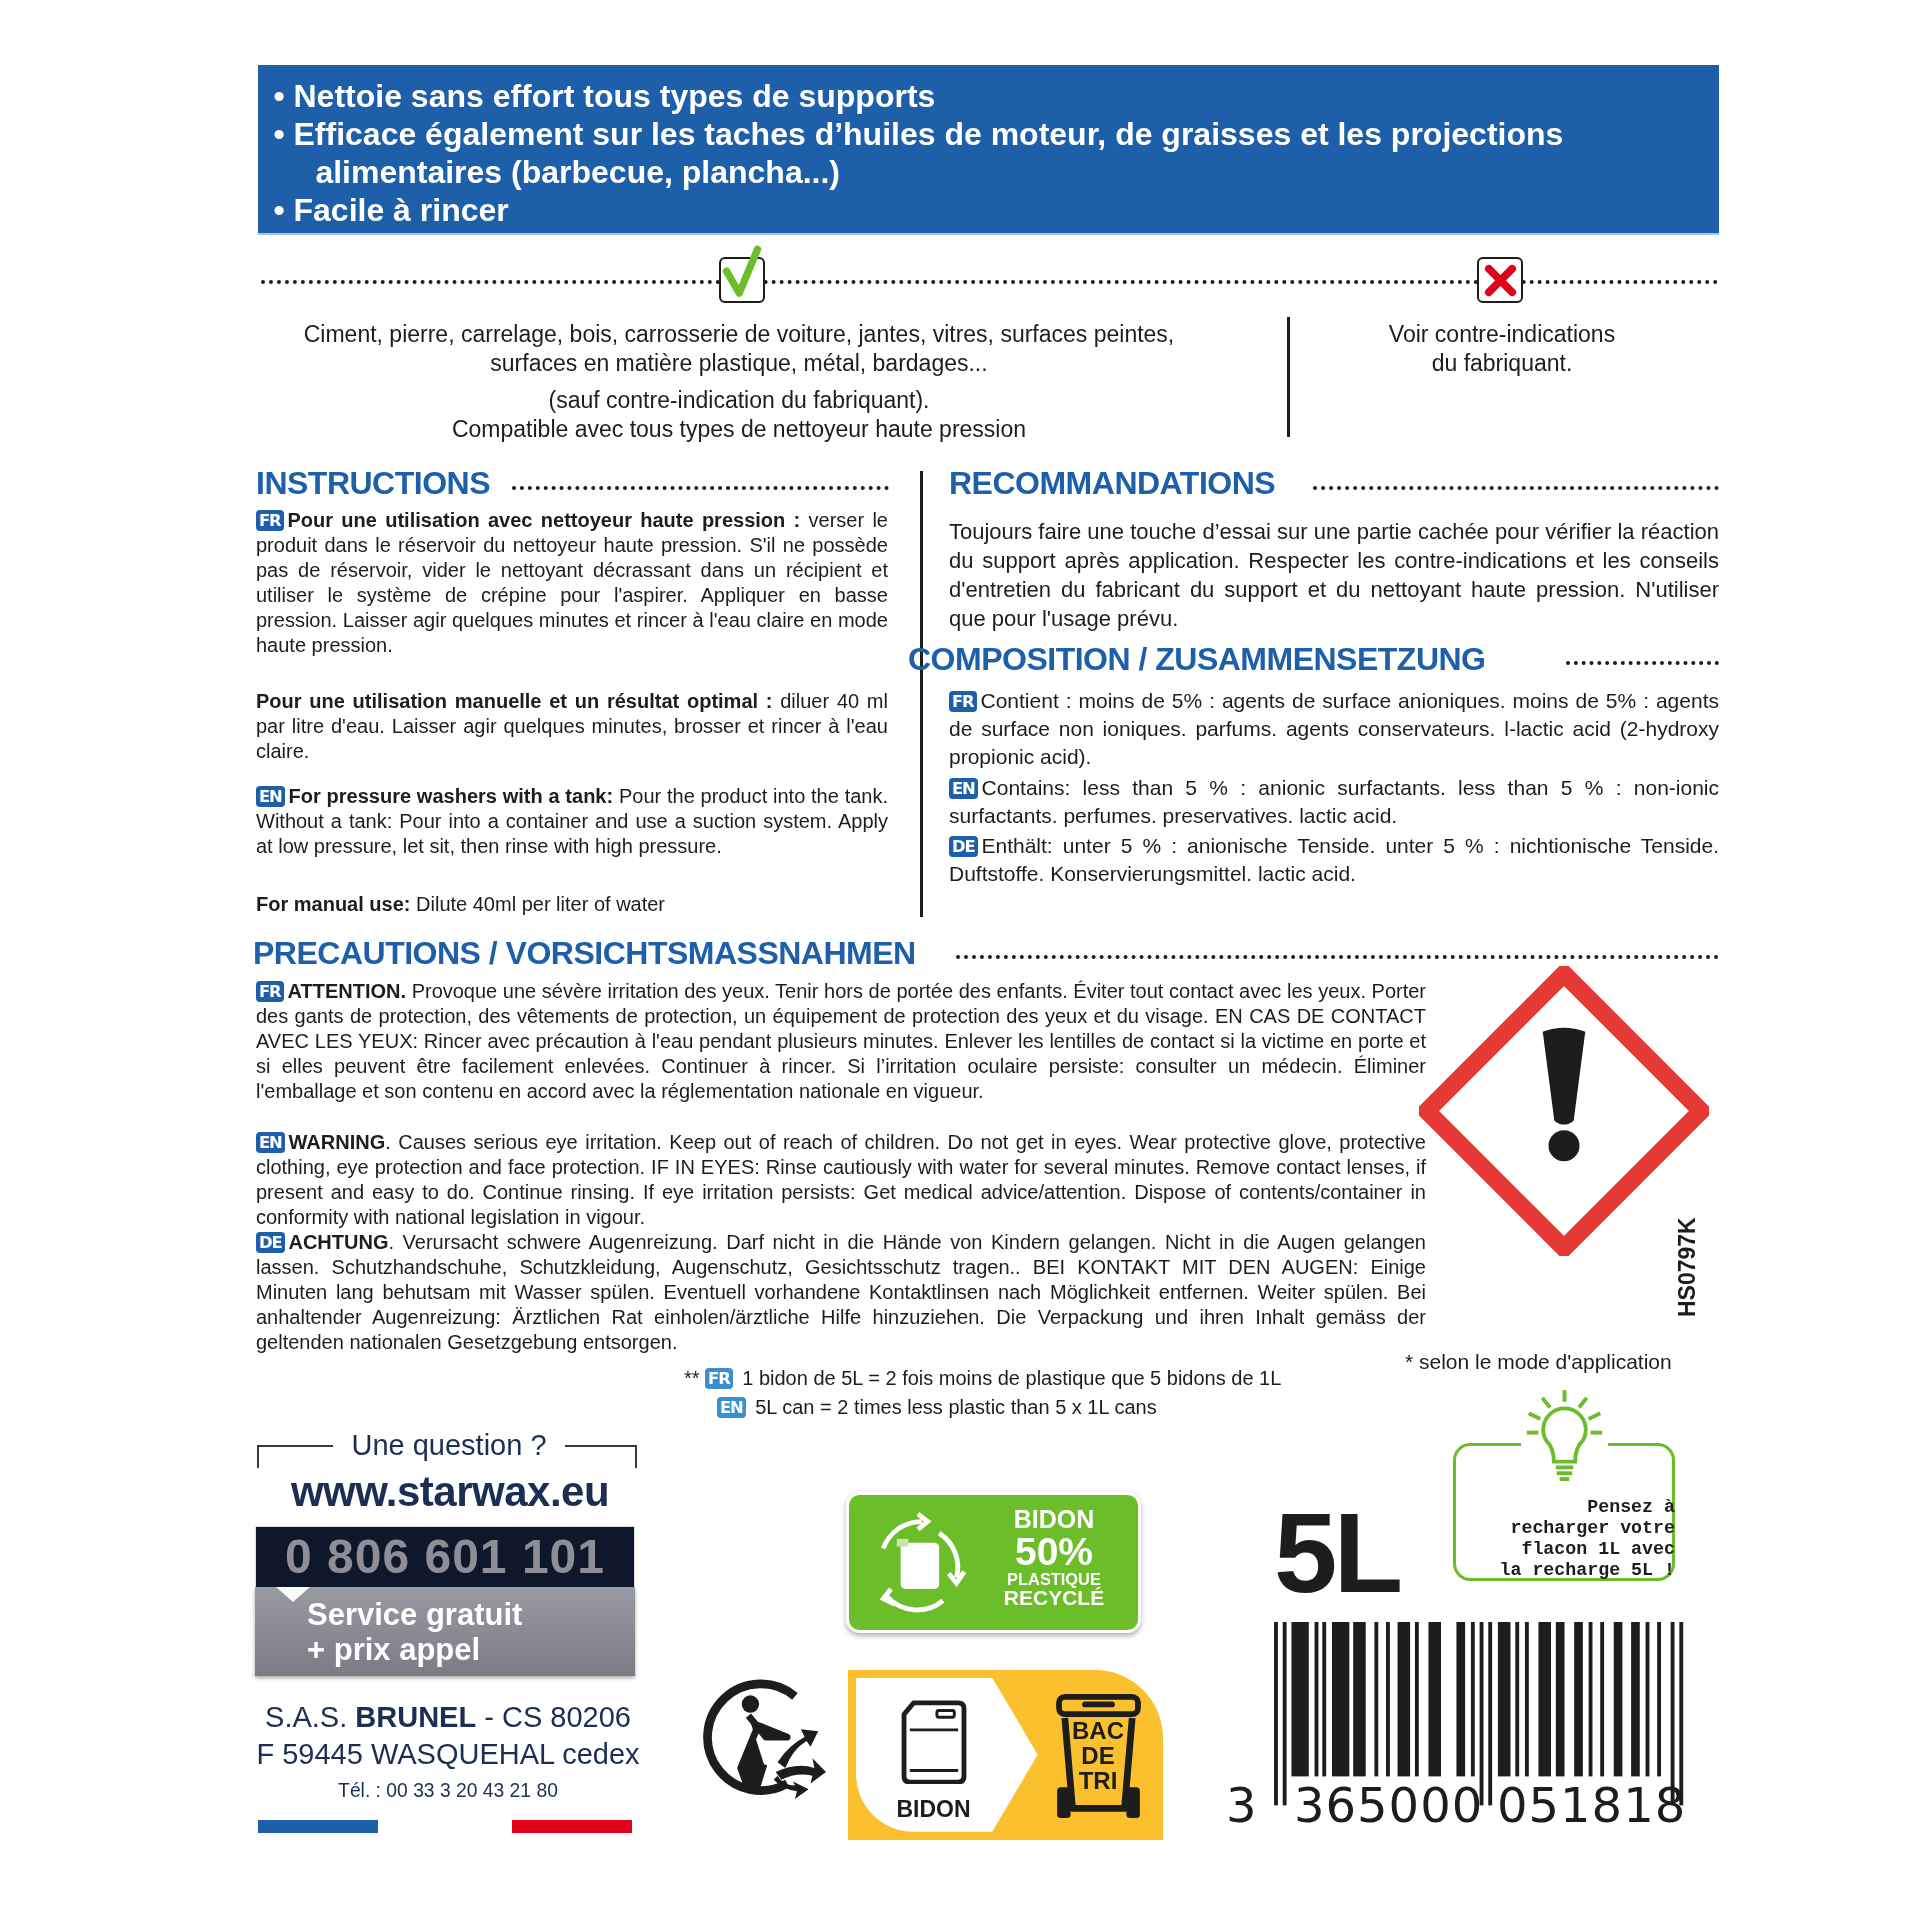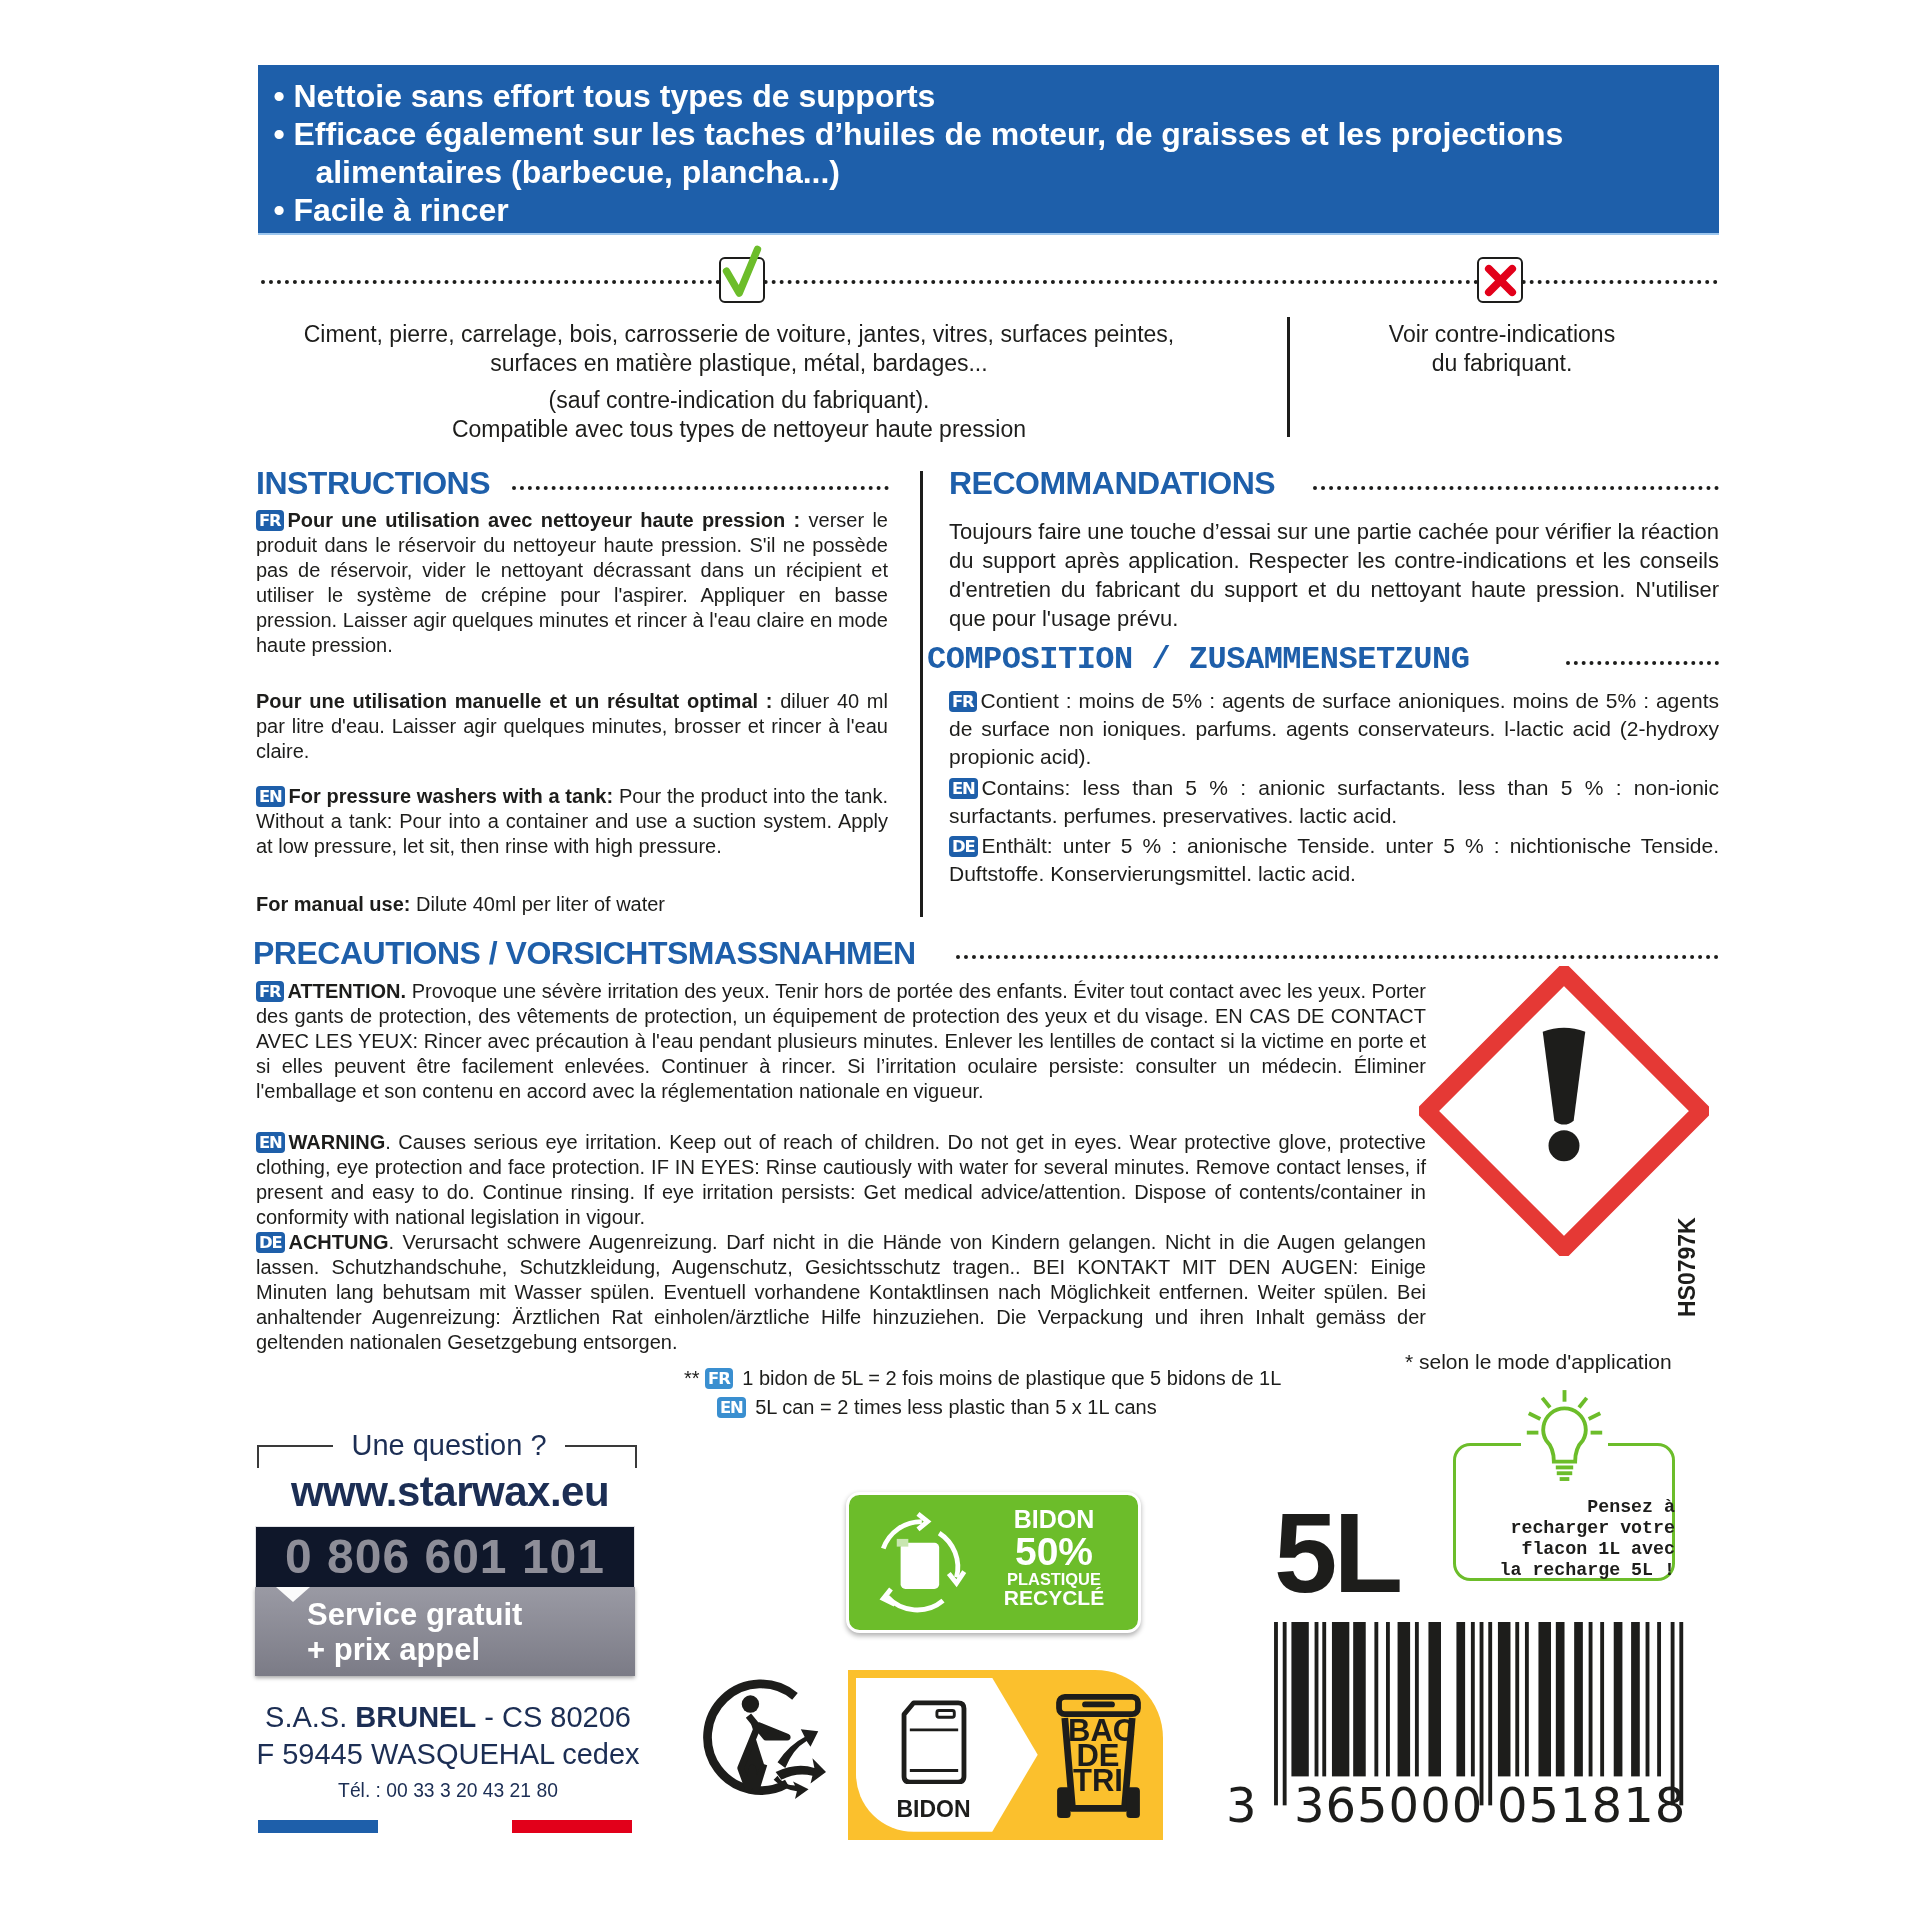--- a/index.html
+++ b/index.html
@@ -109,21 +109,21 @@
   <b>For manual use:</b>
   <span>Dilute 40ml per liter of water</span>
 </div>
 
 <div class="abs vrule" style="left:920px; top:471px; height:446px;"></div>
 
 <div class="abs section-title" style="left:949px; top:465px;">RECOMMANDATIONS</div>
 <div class="abs dots" style="left:1313px; top:486px; width:406px;"></div>
 <div class="abs para" style="left:949px; top:517px; width:770px; font-size:22px; line-height:29px;">Toujours faire une touche d’essai sur une partie cachée pour vérifier la réaction du support après application. Respecter les contre-indications et les conseils d'entretien du fabricant du support et du nettoyant haute pression. N'utiliser que pour l'usage prévu.</div>
 
-<div class="abs section-title" style="left:927px; top:641px;font-family:Liberation Mono, monospace;">COMPOSITION / ZUSAMMENSETZUNG</div>
+<div class="abs section-title" style="left:908px; top:641px;">COMPOSITION / ZUSAMMENSETZUNG</div>
 <div class="abs dots" style="left:1566px; top:661px; width:153px;"></div>
 <div class="abs para" style="left:949px; top:687px; width:770px; font-size:21px; line-height:28px;">
   <span class="flag">FR</span><span>Contient : moins de 5% : agents de surface anioniques. moins de 5% : agents de surface non ioniques. parfums. agents conservateurs. l-lactic acid (2-hydroxy propionic acid).</span>
 </div>
 <div class="abs para" style="left:949px; top:774px; width:770px; font-size:21px; line-height:28px;">
   <span class="flag">EN</span><span>Contains: less than 5 % : anionic surfactants. less than 5 % : non-ionic surfactants. perfumes. preservatives. lactic acid.</span>
 </div>
 <div class="abs para" style="left:949px; top:832px; width:770px; font-size:21px; line-height:28px;">
   <span class="flag">DE</span><span>Enthält: unter 5 % : anionische Tenside. unter 5 % : nichtionische Tenside. Duftstoffe. Konservierungsmittel. lactic acid.</span>
 </div>
@@ -216,21 +216,21 @@
     <line x1="10" y1="76" x2="60" y2="76" stroke="#1d1d1b" stroke-width="3"></line>
   </svg>
   <div style="position:absolute; left:37px; top:126px; width:97px; text-align:center; font-weight:bold; font-size:23px; color:#1d1d1b;">BIDON</div>
   <svg style="position:absolute; left:205px; top:21px;" width="91" height="129" viewBox="0 0 94 134">
     <rect x="6" y="6" width="82" height="18" rx="6" fill="none" stroke="#1d1d1b" stroke-width="6"></rect>
     <rect x="30" y="11" width="34" height="6" rx="3" fill="#1d1d1b"></rect>
     <path d="M12 28 L20 122 H74 L82 28" fill="none" stroke="#1d1d1b" stroke-width="7" stroke-linejoin="round"></path>
     <rect x="4" y="100" width="14" height="32" rx="4" fill="#1d1d1b"></rect>
     <rect x="76" y="100" width="14" height="32" rx="4" fill="#1d1d1b"></rect>
   </svg>
-  <div style="position:absolute; left:220px; top:48px; width:60px; text-align:center; font-weight:bold; font-size:31px; line-height:25px; color:#1d1d1b;">
+  <div style="position:absolute; left:220px; top:48px; width:60px; text-align:center; font-weight:bold; font-size:24px; line-height:25px; color:#1d1d1b;">
     <div>BAC</div>
     <div>DE</div>
     <div>TRI</div>
   </div>
 </div>
 
 <div class="abs big5l">5L</div>
 
 <div class="abs refill-box"></div>
 <div class="abs" style="left:1521px; top:1388px; width:87px; height:97px; background:#fff;">

